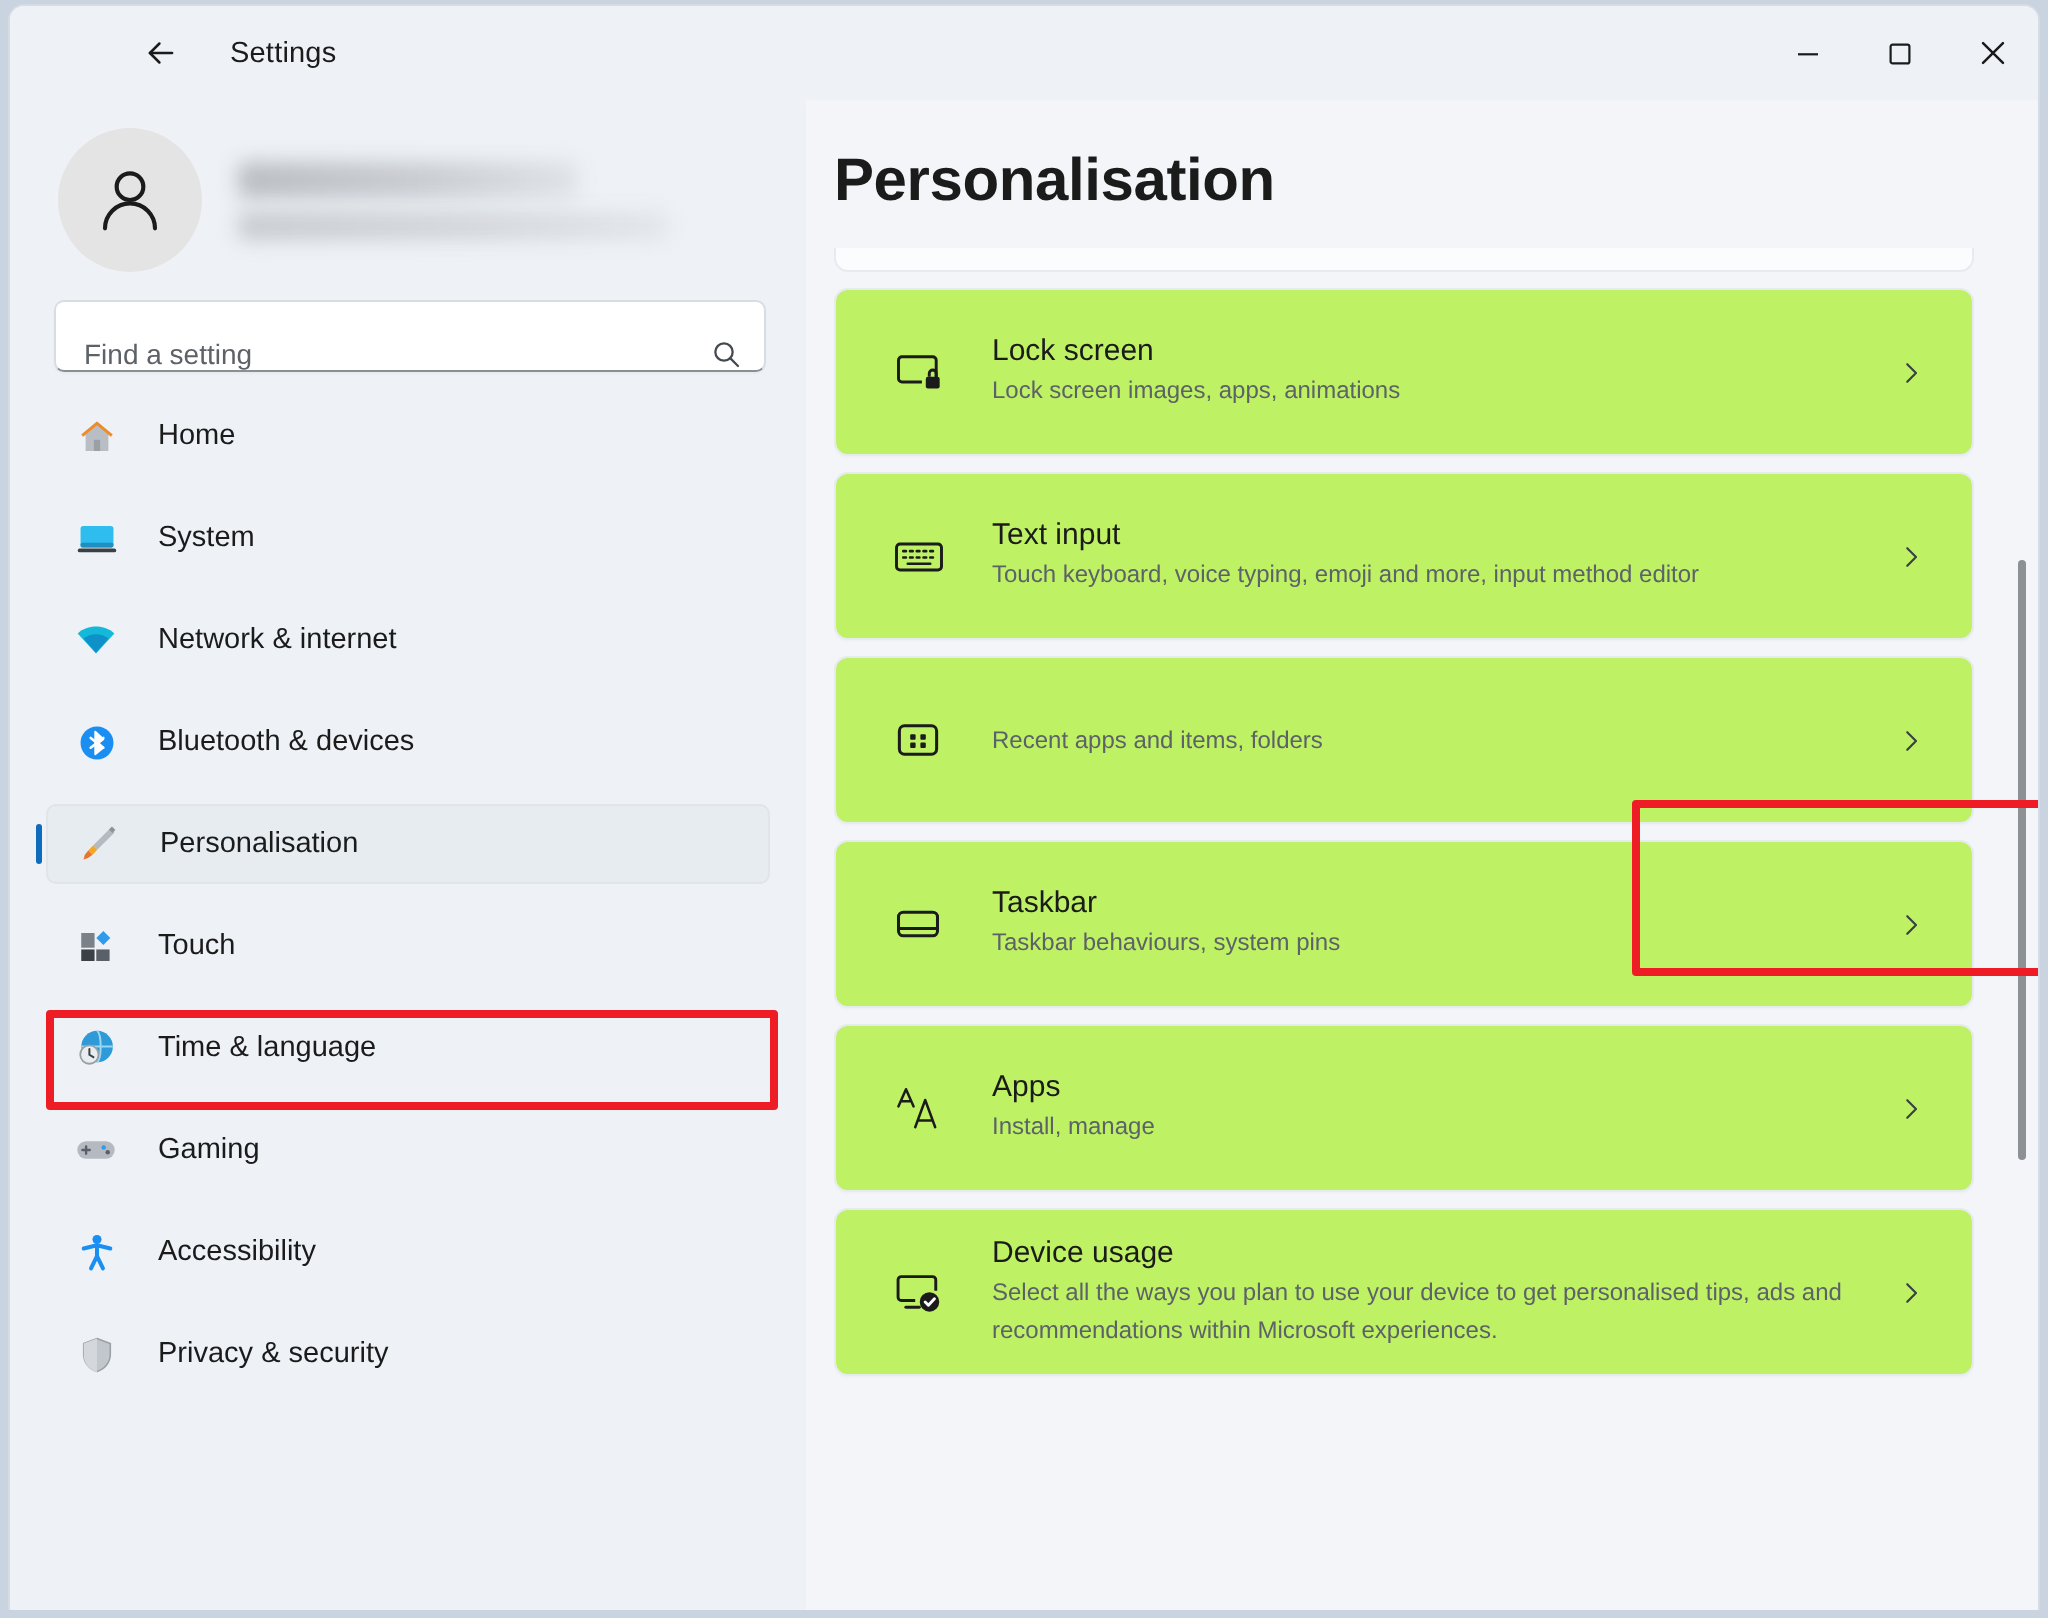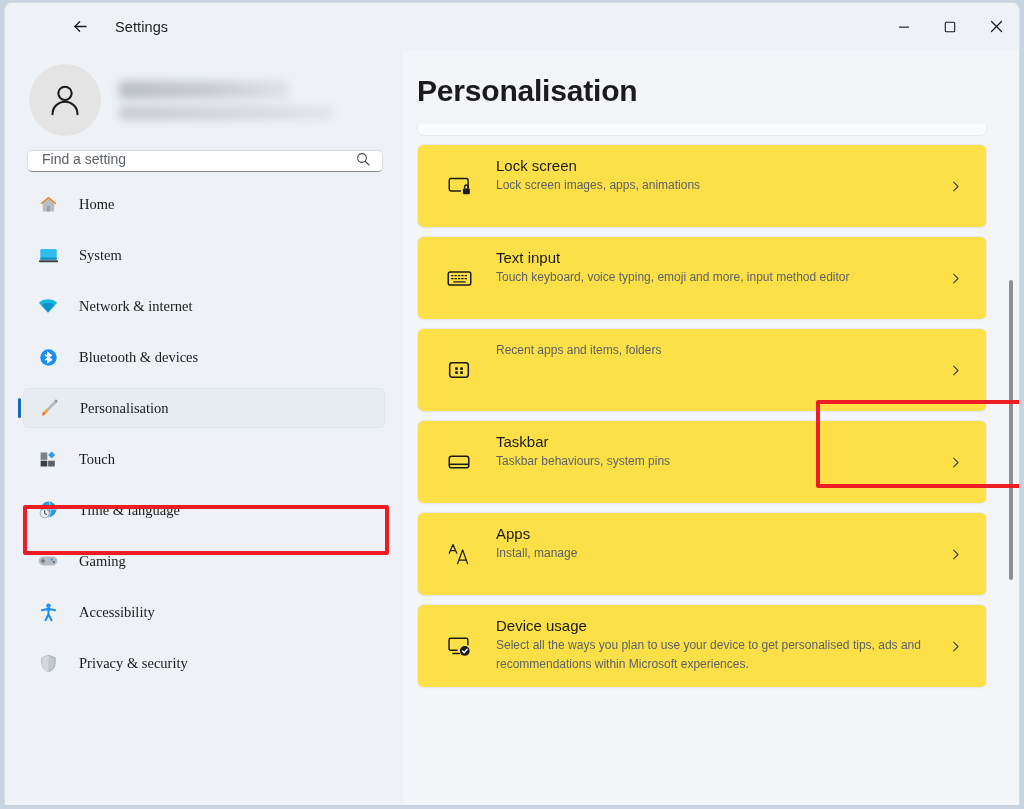--- a/index.html
+++ b/index.html
@@ -95,42 +95,42 @@
     background: linear-gradient(90deg,#b9bdc2,#c9ccd1 55%,#dfe2e6);
     filter: blur(5px);
     border-radius: 4px;
   }
   .blur-bar.n { width: 170px; height: 18px; }
   .blur-bar.e { width: 215px; height: 14px; opacity: .75; }
 
   
   #search-wrap { padding: 14px 20px 0 22px; }
   #search-box {
-    height: 22px;
+    height: 36px;
     background: #ffffff;
     border: 1px solid #d8dde3;
     border-bottom: 1.5px solid #8a8f94;
     border-radius: 5px;
-    display: flex; align-items: flex-start;
+    display: flex; align-items: flex-end;
     padding: 0 11px 0 14px;
     box-shadow: 0 1px 1px rgba(0,0,0,.03);
   }
   #search-input {
     flex: 1;
     border: none; outline: none;
     background: transparent;
     font-family: "Liberation Sans", sans-serif;
     font-size: 14px;
     color: #5d6268;
   }
   #search-input::placeholder { color: #5d6268; opacity: 1; }
   #search-icon { color: #444a50; display: flex; align-items: center; }
 
   
-  #nav { margin-top: 12px; padding: 0 18px 0 18px; font-family: Liberation Serif, serif; }
+  #nav { margin-top: 12px; padding: 0 18px 0 18px; }
   .nav-item {
     height: 40px;
     display: flex;
     align-items: center;
     border-radius: 5px;
     padding-left: 12px;
     position: relative;
     margin-bottom: 11px;
   }
   .nav-item.selected {
@@ -180,24 +180,25 @@
   }
   .card-sliver {
     height: 12px;
     background: #fbfcfd;
     border: 1px solid #e7eaee;
     border-top: none;
     border-radius: 0 0 7px 7px;
     margin-bottom: 8px;
   }
   .card {
-    background: #fde047;
+    background: #bef264;
     border: 1px solid #e7eaee;
     border-radius: 7px;
     display: flex;
+    align-items: center;
     padding: 0 20px 0 24px;
     margin-bottom: 8px;
     min-height: 84px;
     box-shadow: 0 1px 1px rgba(0,0,0,.02);
   }
   .card-icon {
     width: 34px; flex: 0 0 34px;
     display: flex; align-items: center; justify-content: center;
     color: #1b1b1b;
     margin-right: 20px;

